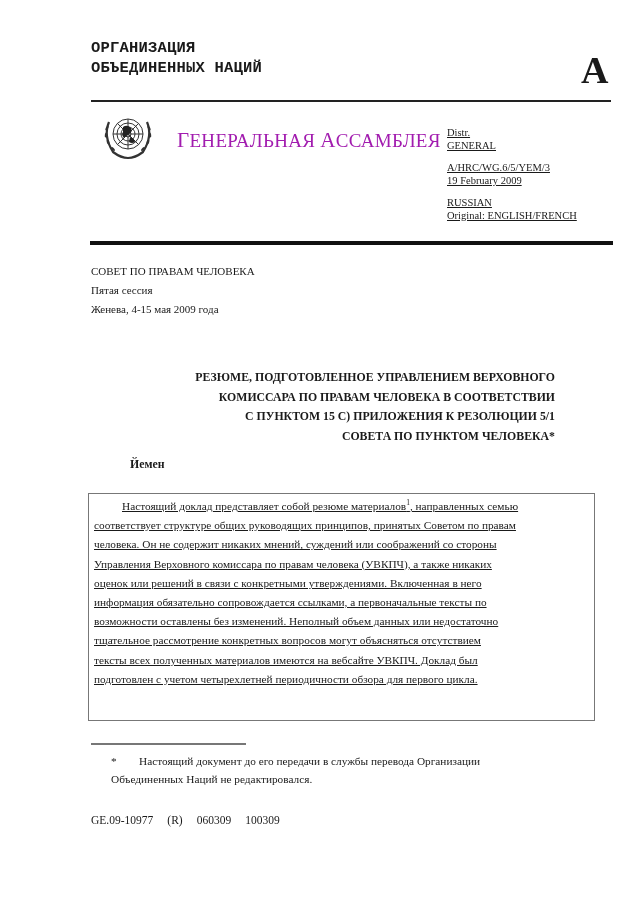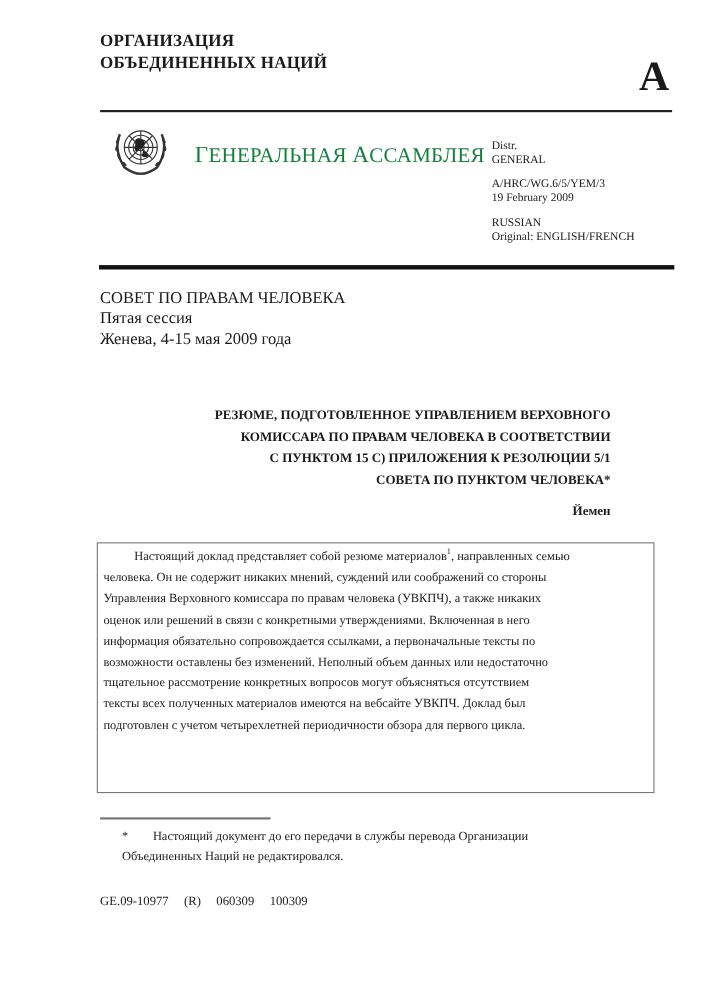--- a/index.html
+++ b/index.html
@@ -2,56 +2,58 @@
 <html><head>
   <meta charset="utf-8">
   <style>
     html, body { margin: 0; padding: 0; background: #ffffff; }
     body {
       width: 640px; height: 905px; position: relative; overflow: hidden;
       font-family: "Liberation Serif", "DejaVu Serif", serif; color: #1a1a1a;
     }
     .abs { position: absolute; }
     .org {
-      left: 91px; top: 28px; font-weight: bold; font-size: 15.5px; line-height: 20px;
+      left: 91px; top: 38px; font-weight: bold; font-size: 15.5px; line-height: 20px;
       letter-spacing: 0.2px;
+      font-family: Liberation Mono, monospace;
     }
     .symbolA {
       left: 581px; top: 50px; font-weight: bold; font-size: 38px; line-height: 40px;
     }
     .rule-top { left: 91px; top: 100px; width: 520px; height: 2px; background: #222; }
     .logo { left: 97px; top: 112px; width: 62px; height: 48px; }
     .assembly {
       left: 177px; top: 128px; font-size: 19px; line-height: 24px; font-weight: normal;
-      letter-spacing: 0.3px; color: #15803d;
+      letter-spacing: 0.3px; color: #a21caf;
     }
     .assembly .big { font-size: 21px; }
     .distr {
       left: 447px; top: 126px; font-size: 10.5px; line-height: 13px; color: #1a1a1a;
     }
-    .distr .grp { margin-bottom: 9px; }
+    .distr .grp { margin-bottom: 9px; text-decoration: underline; }
     .rule-thick { left: 90px; top: 241px; width: 523px; height: 4px; background: #111; }
     .council {
-      left: 91px; top: 262px; font-size: 15px; line-height: 19px;
+      left: 91px; top: 262px; font-size: 11px; line-height: 19px;
     }
     .title {
       left: 130px; top: 368px; width: 425px; text-align: right; font-weight: bold;
       font-size: 11.8px; line-height: 19.5px;
     }
     .country {
-      left: 130px; top: 455px; width: 425px; text-align: right; font-weight: bold;
+      left: 130px; top: 455px; width: 425px; text-align: left; font-weight: bold;
       font-size: 11.8px; line-height: 18px;
     }
     .box {
       left: 88px; top: 493px; width: 507px; height: 228px; border: 1.5px solid #777;
       box-sizing: border-box;
     }
     .box-text {
       left: 94px; top: 497px; width: 498px; font-size: 11.3px; line-height: 19.2px;
       text-align: left;
+      text-decoration: underline;
     }
     .box-text .line { display: block; white-space: nowrap; }
     .box-text .indent { padding-left: 28px; }
     .box-text sup { font-size: 7.5px; line-height: 0; vertical-align: 5px; }
     .fn-rule { left: 91px; top: 743px; width: 155px; height: 1.5px; background: #777; }
     .footnote {
       left: 91px; top: 752px; width: 480px; font-size: 11.3px; line-height: 18px; margin-left: 20px;
     }
     .footnote .star { display: inline-block; width: 28px; }
     .symbols-footer {
@@ -133,20 +135,21 @@
   <div>РЕЗЮМЕ, ПОДГОТОВЛЕННОЕ УПРАВЛЕНИЕМ ВЕРХОВНОГО</div>
   <div>КОМИССАРА ПО ПРАВАМ ЧЕЛОВЕКА В СООТВЕТСТВИИ</div>
   <div>С ПУНКТОМ 15 С) ПРИЛОЖЕНИЯ К РЕЗОЛЮЦИИ 5/1</div>
   <div>СОВЕТА ПО ПУНКТОМ ЧЕЛОВЕКА*</div>
 </div>
 <div class="abs country">Йемен</div>
 
 <div class="abs box"></div>
 <div class="abs box-text">
   <span class="line indent"><span>Настоящий доклад представляет собой резюме материалов</span><sup>1</sup><span>, направленных семью</span></span>
+  <span class="line">соответствует структуре общих руководящих принципов, принятых Советом по правам</span>
   <span class="line">человека.  Он не содержит никаких мнений, суждений или соображений со стороны</span>
   <span class="line">Управления Верховного комиссара по правам человека (УВКПЧ), а также никаких</span>
   <span class="line">оценок или решений в связи с конкретными утверждениями.  Включенная в него</span>
   <span class="line">информация обязательно сопровождается ссылками, а первоначальные тексты по</span>
   <span class="line">возможности оставлены без изменений.  Неполный объем данных или недостаточно</span>
   <span class="line">тщательное рассмотрение конкретных вопросов могут объясняться отсутствием</span>
   <span class="line">тексты всех полученных материалов имеются на вебсайте УВКПЧ.  Доклад был</span>
   <span class="line">подготовлен с учетом четырехлетней периодичности обзора для первого цикла.</span>
 </div>
 

